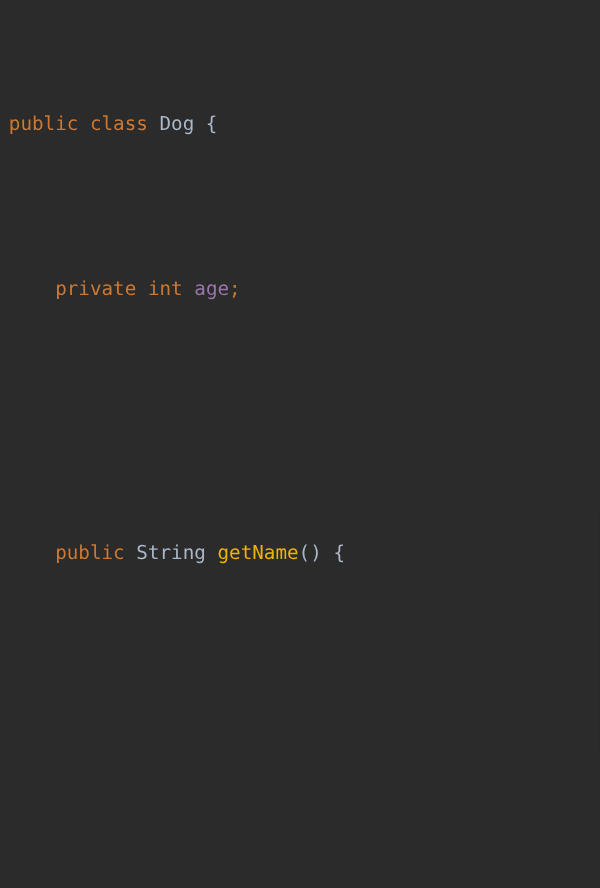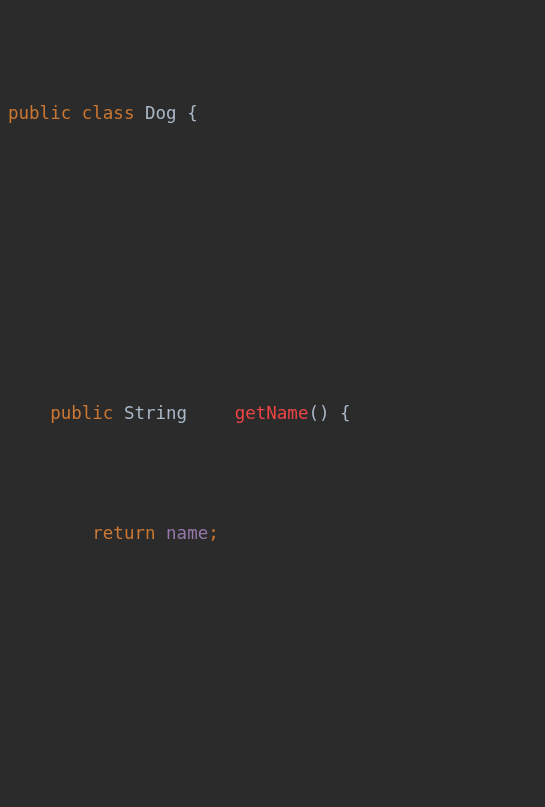--- a/index.html
+++ b/index.html
@@ -26,38 +26,38 @@
     -webkit-font-smoothing: antialiased;
   }
   .line {
     height: 30px;
     white-space: pre;
   }
   
   .t-kw      { color: #cc7832; }          
   .t-type    { color: #a9b7c6; }          
   .t-punc    { color: #a9b7c6; }          
-  .t-method  { color: #ef4444; margin-left: 37px; }          
+  .t-method  { color: #eab308; }          
   .t-field   { color: #9876aa; }          
   .t-semi    { color: #cc7832; }          
 </style>
 </head>
 <body>
 
 <div id="code-view">
 
   <div class="line"><span class="t-kw">public</span> <span class="t-kw">class</span> <span class="t-type">Dog</span> <span class="t-punc">{</span></div>
 
 
+  <div class="line">    <span class="t-kw">private</span> <span class="t-kw">int</span> <span class="t-field">age</span><span class="t-semi">;</span></div>
 
   <div class="line"> </div>
 
   <div class="line">    <span class="t-kw">public</span> <span class="t-type">String</span> <span class="t-method">getName</span><span class="t-punc">()</span> <span class="t-punc">{</span></div>
 
-  <div class="line">        <span class="t-kw">return</span> <span class="t-field">name</span><span class="t-semi">;</span></div>
 
   
 
   
 
   
 
   
 
   

